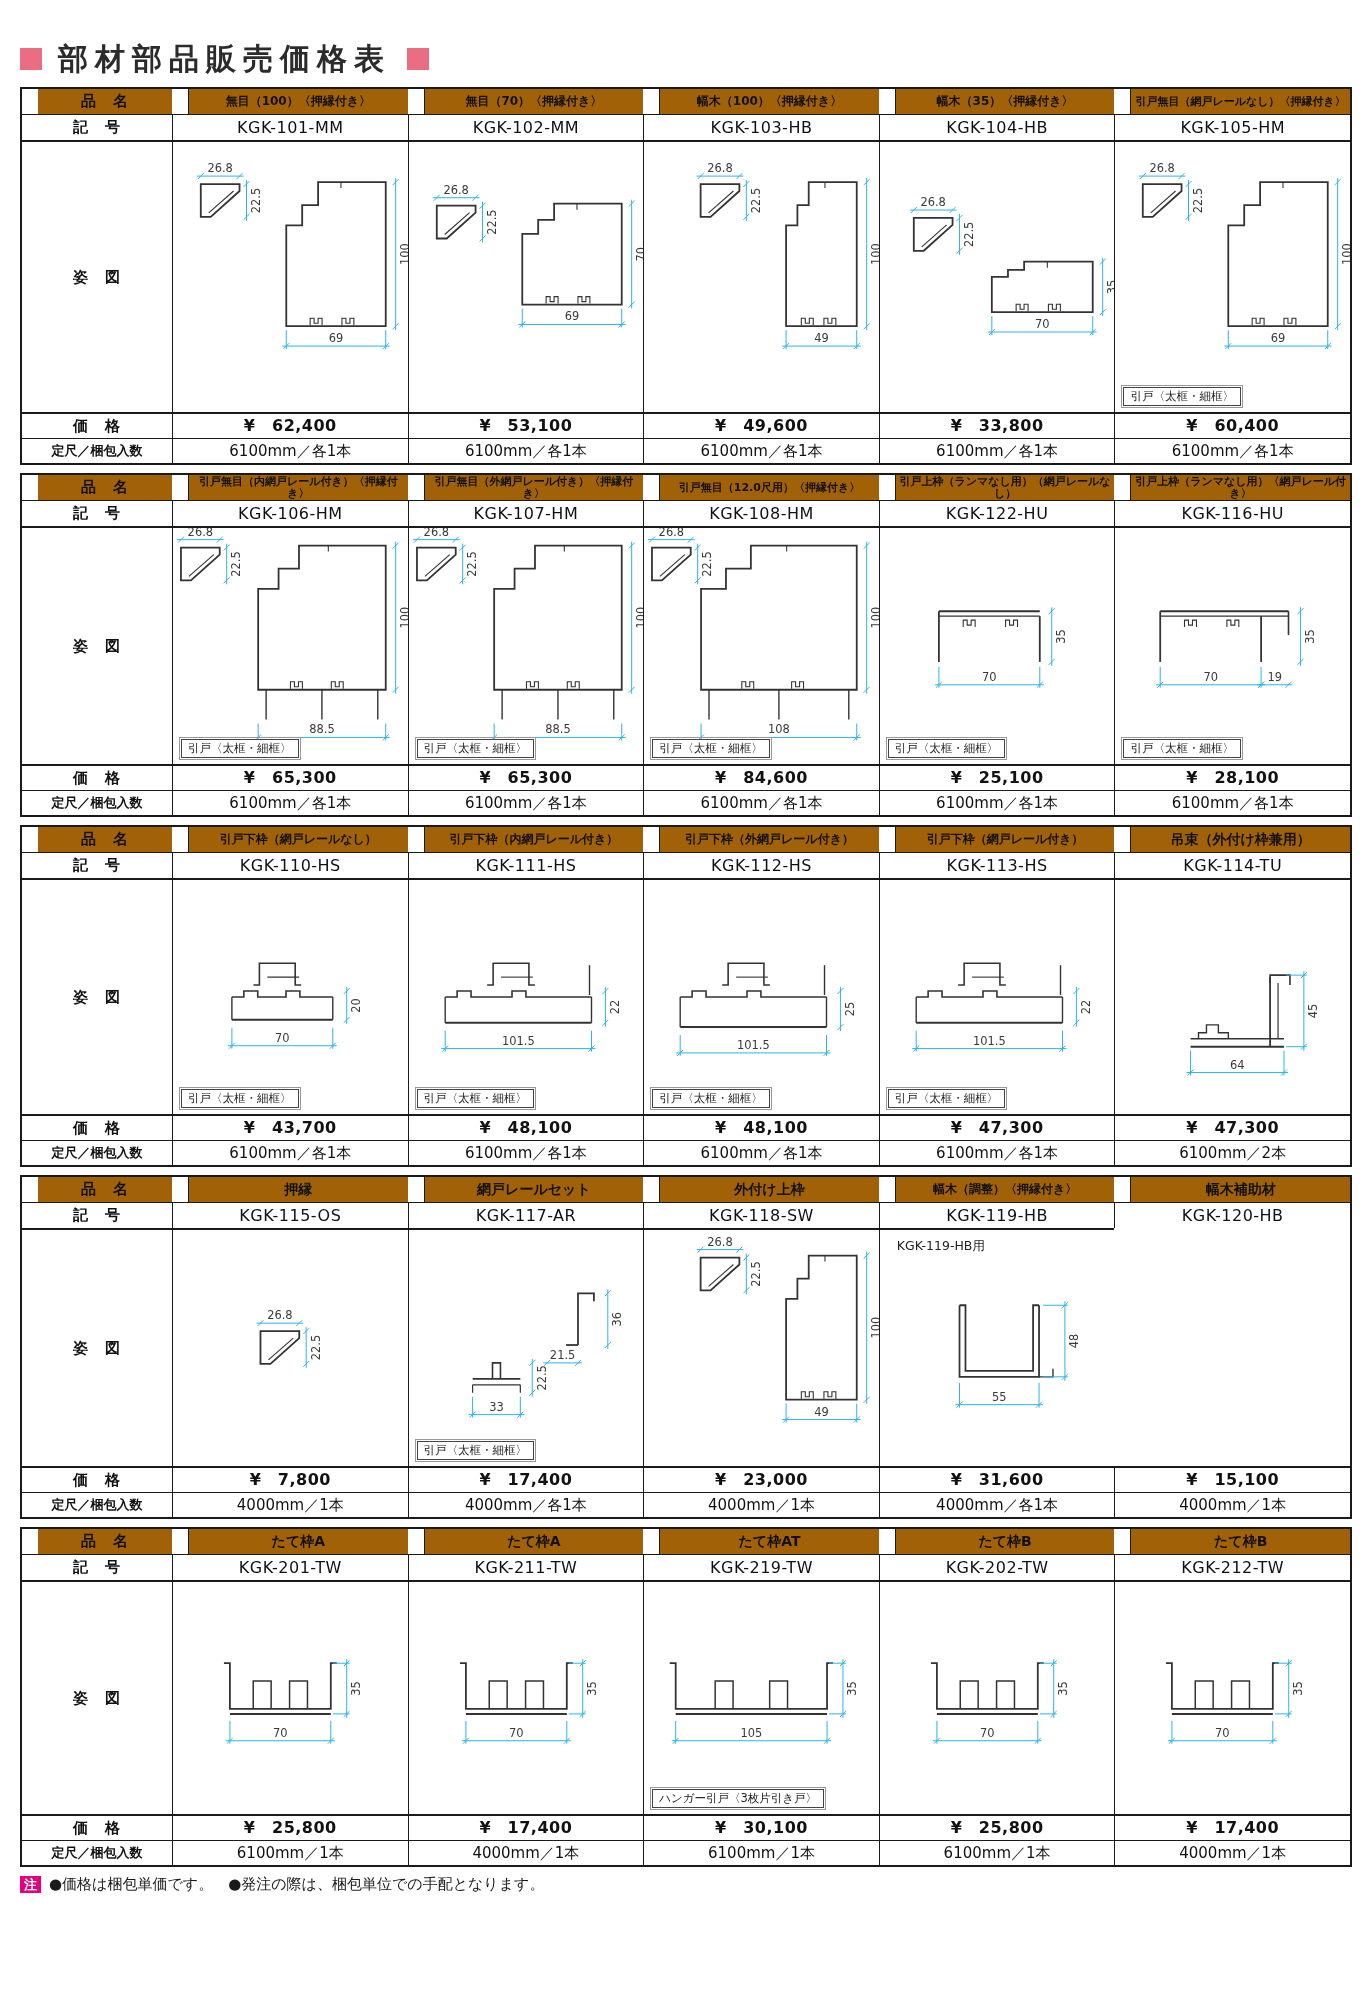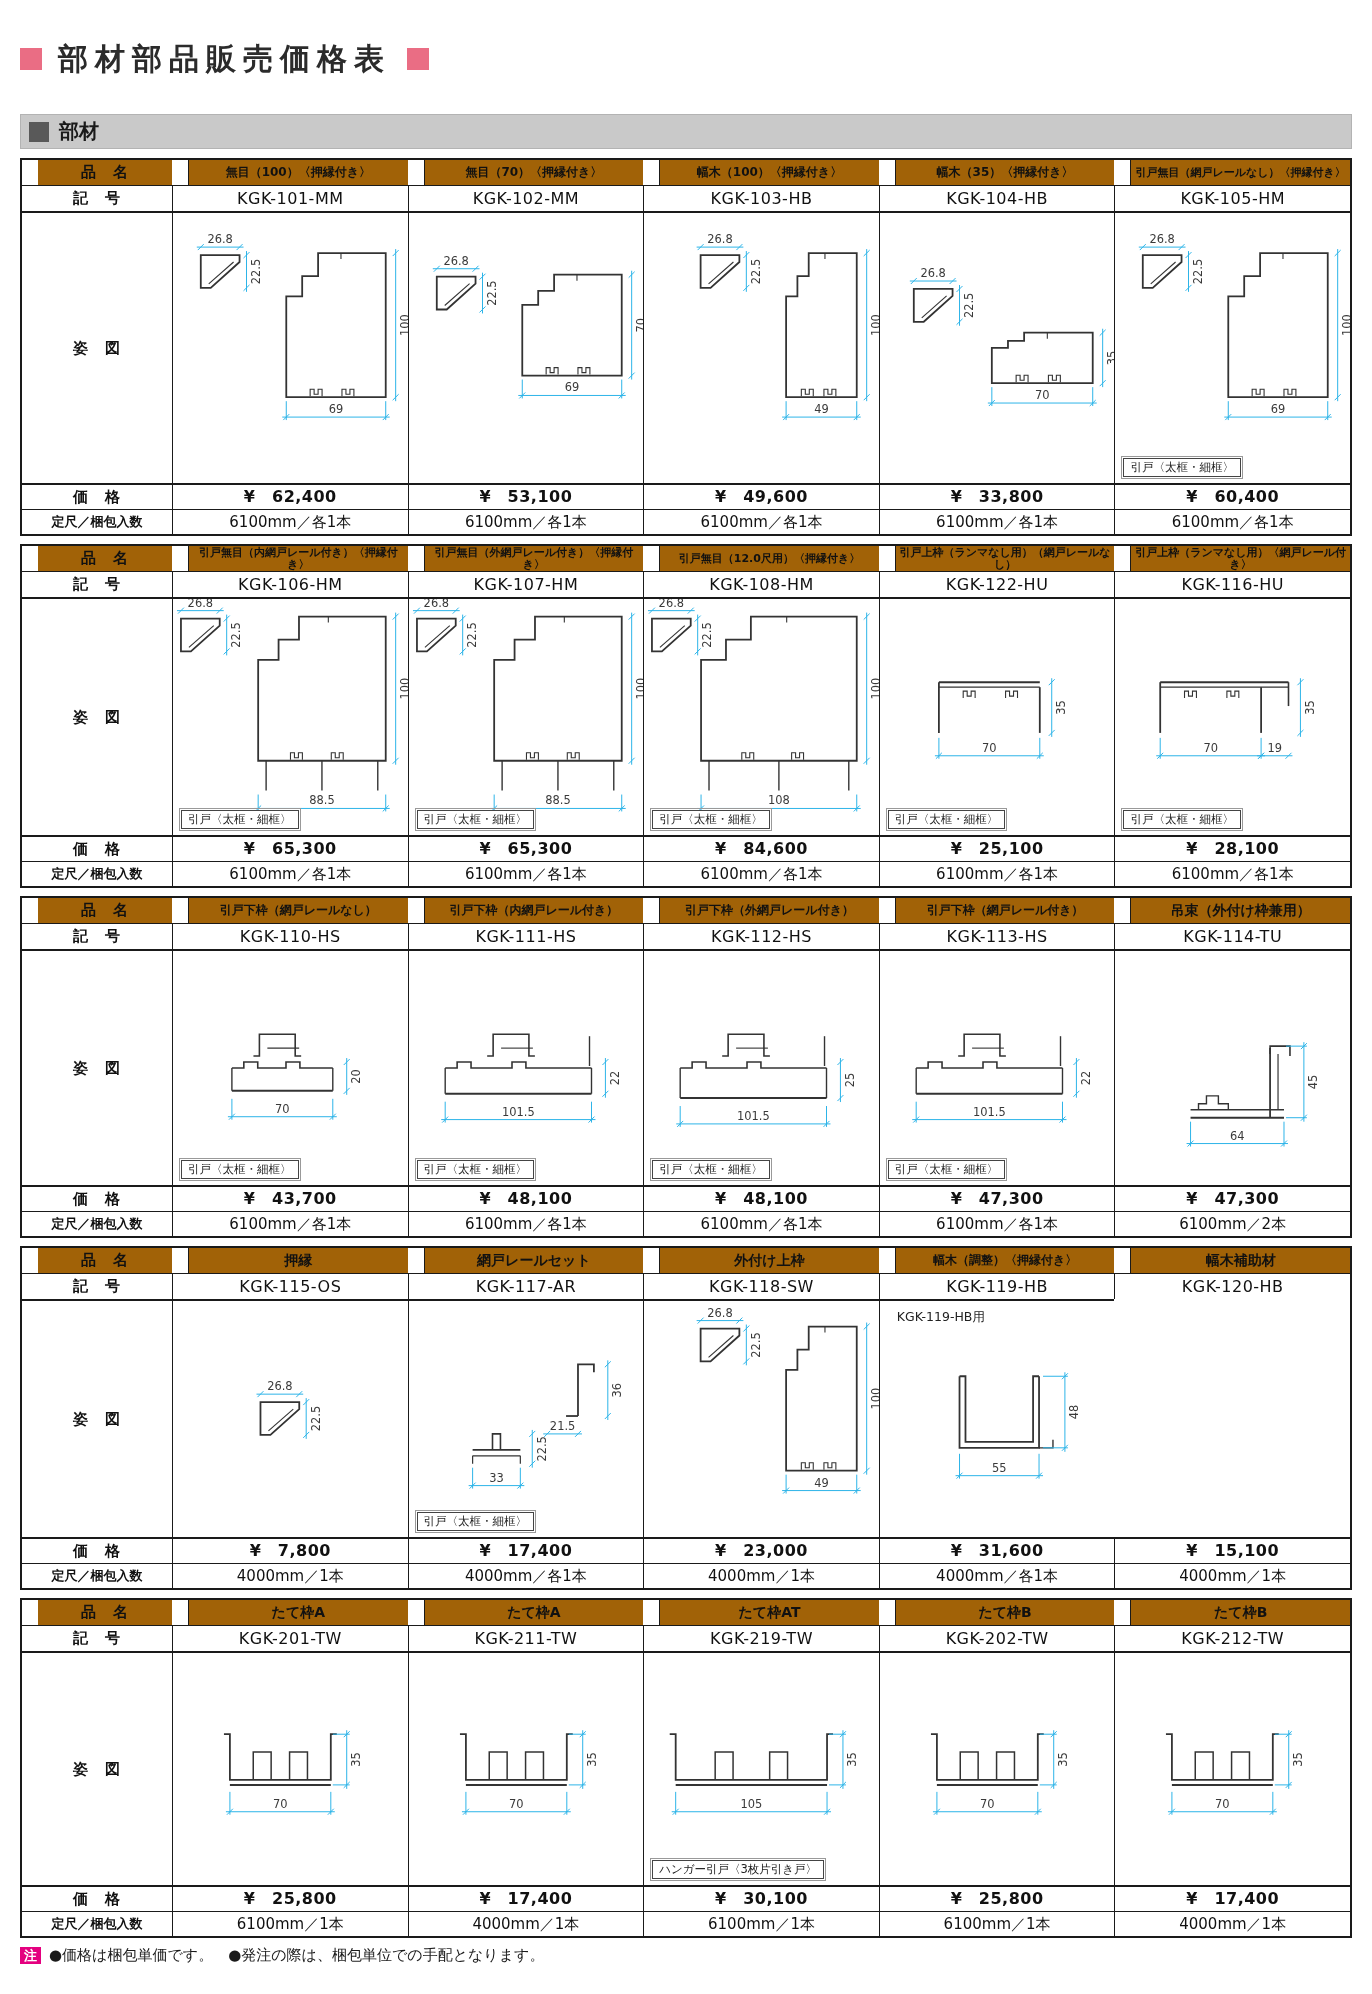--- a/index.html
+++ b/index.html
@@ -40,24 +40,20 @@
 </head>
 <body>
 
 <div class="page">
   <div class="title-row">
     <span class="acc-sq"></span>
     <span class="page-title">部材部品販売価格表</span>
     <span class="acc-sq"></span>
   </div>
 
-  <div class="section-bar">
-    <span class="section-sq"></span>
-    <span class="section-label">部材</span>
-  </div>
 
   <div id="tables">
       <div class="tbl">
         <div class="trow r-name" style="height: 25px;">
           <div class="lbl">品　名</div>
           <div class="" style="font-size: 12px;">無目（100）〈押縁付き〉</div>
           <div class="" style="font-size: 12px;">無目（70）〈押縁付き〉</div>
           <div class="" style="font-size: 12px;">幅木（100）〈押縁付き〉</div>
           <div class="" style="font-size: 12px;">幅木（35）〈押縁付き〉</div>
           <div class="" style="font-size: 11px;">引戸無目（網戸レールなし）〈押縁付き〉</div>

